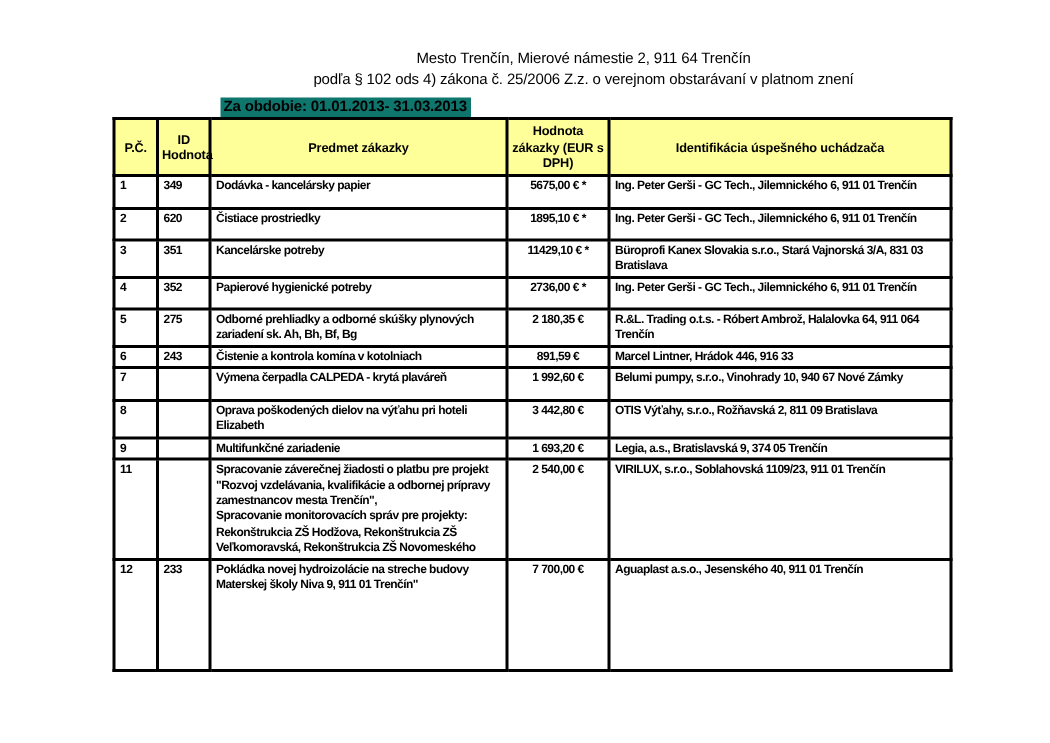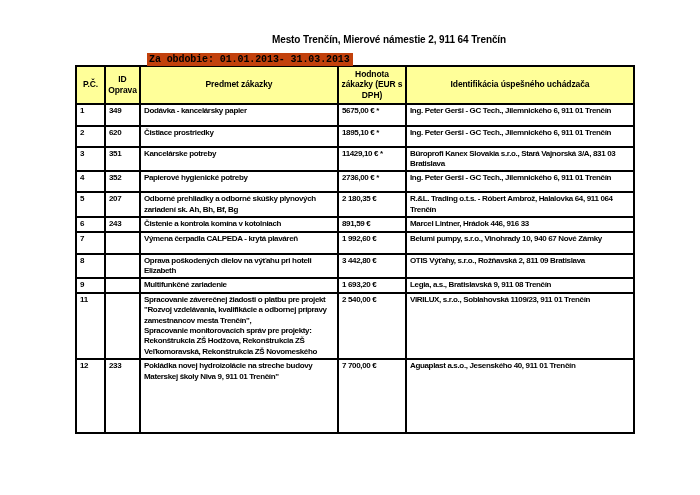--- a/index.html
+++ b/index.html
@@ -2,40 +2,40 @@
 <html><head>
 <meta charset="utf-8">
 <style>
   html,body{margin:0;padding:0;}
   body{
     width:700px;height:495px;background:#ffffff;color:#000;
     font-family:"Liberation Sans",sans-serif;position:relative;overflow:hidden;
   }
   .titles{
     margin:33px 0 0 80px;width:618px;text-align:center;
-    font-weight:bold;font-size:10px;line-height:13.5px;letter-spacing:-0.1px;
+    font-weight:normal;font-size:10px;line-height:13.5px;letter-spacing:-0.1px;
   }
   .period-wrap{margin:1px 0 3px 147px;height:14px;}
   .period{
-    display:inline-block;background:#c2410c;font-weight:bold;font-size:10px;
-    line-height:12px;padding:1px 3px 0 2px;letter-spacing:-0.1px;font-family:Liberation Mono, monospace;
+    display:inline-block;background:#0f766e;font-weight:bold;font-size:10px;
+    line-height:12px;padding:1px 3px 0 2px;letter-spacing:-0.1px;
   }
   table.report{
     border-collapse:collapse;table-layout:fixed;margin-left:75px;width:558px;margin-top:2px;
   }
   .report th,.report td{border:2px solid #000;font-weight:bold;}
   .report th{
     background:#FFFF99;font-size:8.5px;line-height:10.5px;text-align:center;
     vertical-align:middle;padding:2px;height:32px;letter-spacing:-0.1px;
   }
   .report td{
     font-size:8px;line-height:10.4px;vertical-align:top;
     padding:1px 2px 1px 3px;letter-spacing:-0.35px;white-space:pre-line;overflow:hidden;
   }
-  td.c-val{text-align:left;padding-right:3px;}
+  td.c-val{text-align:center;padding-right:3px;}
   
   tbody tr:nth-child(1) td{height:18px;}
   tbody tr:nth-child(2) td{height:17px;}
   tbody tr:nth-child(3) td{height:17px;}
   tbody tr:nth-child(4) td{height:17px;}
   tbody tr:nth-child(5) td{height:20px;}
   tbody tr:nth-child(6) td{height:8px;}
   tbody tr:nth-child(7) td{height:18px;}
   tbody tr:nth-child(8) td{height:19px;}
   tbody tr:nth-child(9) td{height:8px;}
@@ -43,38 +43,39 @@
   tbody tr:nth-child(11) td{height:70px;}
   tbody tr:nth-child(12) td{height:21px;}
 </style>
 </head>
 <body>
 
 <div class="doc">
 
   <div class="titles">
     <div>Mesto Trenčín, Mierové námestie 2, 911 64 Trenčín</div>
+    <div>podľa § 102 ods 4) zákona č. 25/2006 Z.z. o verejnom obstarávaní  v platnom znení</div>
   </div>
 
   <div class="period-wrap">
     <span class="period">Za obdobie: 01.01.2013- 31.03.2013</span>
   </div>
 
   <table class="report">
     <colgroup>
       <col style="width:29px">
       <col style="width:35px">
       <col style="width:198px">
       <col style="width:68px">
       <col style="width:228px">
     </colgroup>
     <thead>
       <tr>
         <th>P.Č.</th>
-        <th>ID Oprava</th>
+        <th>ID Hodnota</th>
         <th>Predmet zákazky</th>
         <th>Hodnota zákazky (EUR s DPH)</th>
         <th>Identifikácia úspešného uchádzača</th>
       </tr>
     </thead>
     <tbody>
       <tr>
         <td>1</td>
         <td>349</td>
         <td>Dodávka - kancelársky papier</td>
@@ -97,21 +98,21 @@
       </tr>
       <tr>
         <td>4</td>
         <td>352</td>
         <td>Papierové hygienické potreby</td>
         <td class="c-val">2736,00 € *</td>
         <td>Ing. Peter Gerši - GC Tech., Jilemnického 6, 911 01 Trenčín</td>
       </tr>
       <tr>
         <td>5</td>
-        <td>207</td>
+        <td>275</td>
         <td>Odborné prehliadky a odborné skúšky plynových zariadení sk. Ah, Bh, Bf, Bg</td>
         <td class="c-val">2 180,35 €</td>
         <td>R.&amp;L. Trading o.t.s. - Róbert Ambrož, Halalovka 64, 911 064 Trenčín</td>
       </tr>
       <tr>
         <td>6</td>
         <td>243</td>
         <td>Čistenie a kontrola komína v kotolniach</td>
         <td class="c-val">891,59 €</td>
         <td>Marcel Lintner, Hrádok 446, 916 33</td>
@@ -128,21 +129,21 @@
         <td></td>
         <td>Oprava poškodených dielov na výťahu pri hoteli Elizabeth</td>
         <td class="c-val">3 442,80 €</td>
         <td>OTIS Výťahy, s.r.o., Rožňavská 2, 811 09 Bratislava</td>
       </tr>
       <tr>
         <td>9</td>
         <td></td>
         <td>Multifunkčné zariadenie</td>
         <td class="c-val">1 693,20 €</td>
-        <td>Legia, a.s., Bratislavská 9, 911 08 Trenčín</td>
+        <td>Legia, a.s., Bratislavská 9, 374 05 Trenčín</td>
       </tr>
       <tr>
         <td>11</td>
         <td></td>
         <td>Spracovanie záverečnej žiadosti o platbu pre projekt
 "Rozvoj vzdelávania, kvalifikácie a odbornej prípravy
 zamestnancov mesta Trenčín",
 Spracovanie monitorovacích správ pre projekty:
 Rekonštrukcia ZŠ Hodžova, Rekonštrukcia ZŠ
 Veľkomoravská, Rekonštrukcia ZŠ  Novomeského</td>

